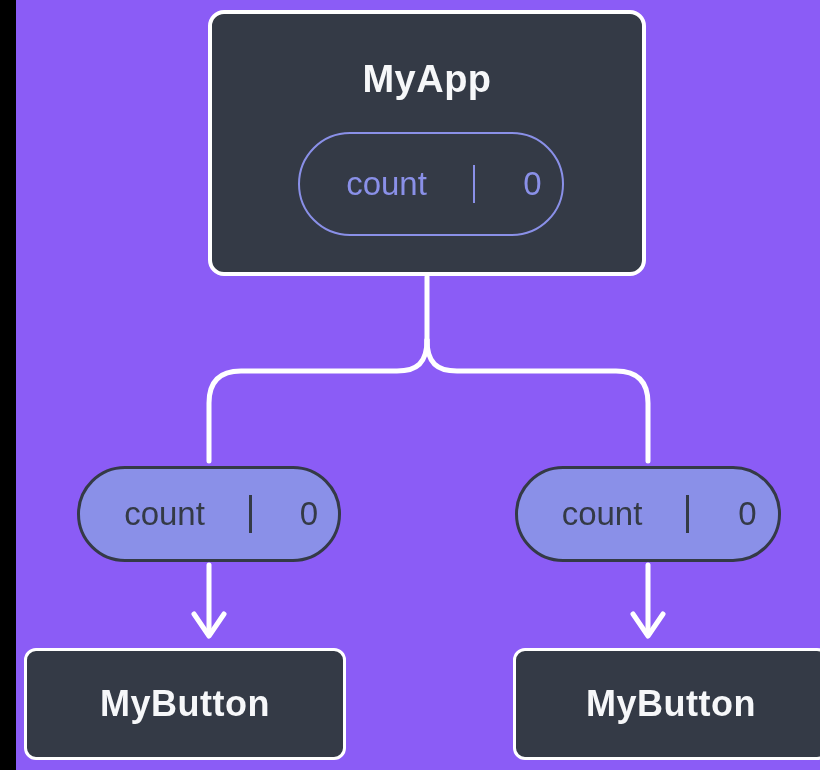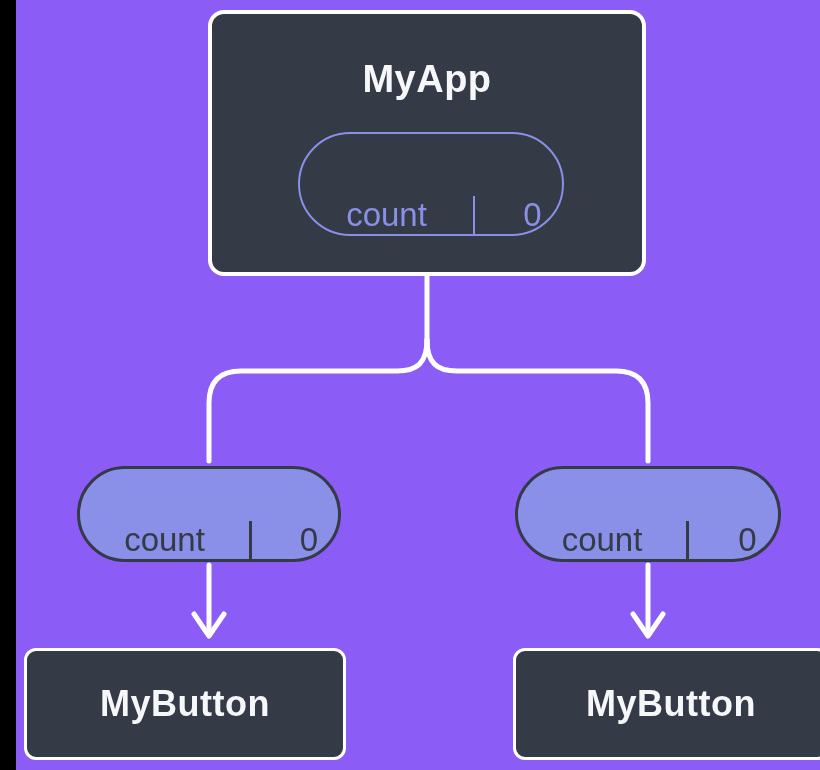--- a/index.html
+++ b/index.html
@@ -25,21 +25,21 @@
     left: 0; top: 44px; width: 100%;
     text-align: center;
     font-size: 38px;
     font-weight: 700;
     color: #f6f7f9;
     letter-spacing: 0.5px;
   }
   .pill {
     position: absolute;
     display: flex;
-    align-items: flex-end;
+    align-items: center;
     border-radius: 60px;
     overflow: hidden;
     gap: 28px;
   }
   .pill .seg {
     display: flex;
     align-items: center;
     justify-content: center;
     font-size: 33px;
     font-weight: 400;

